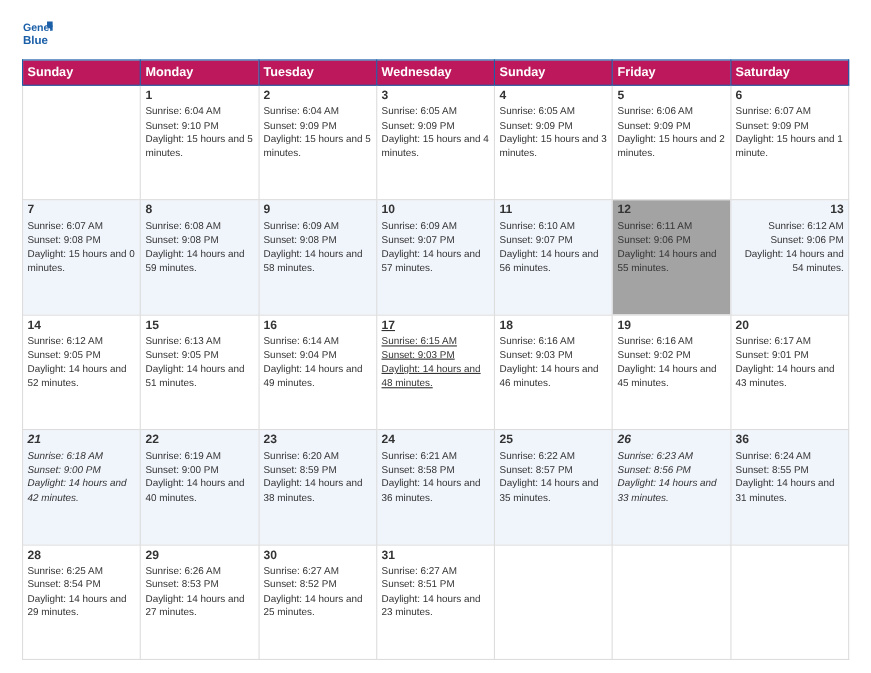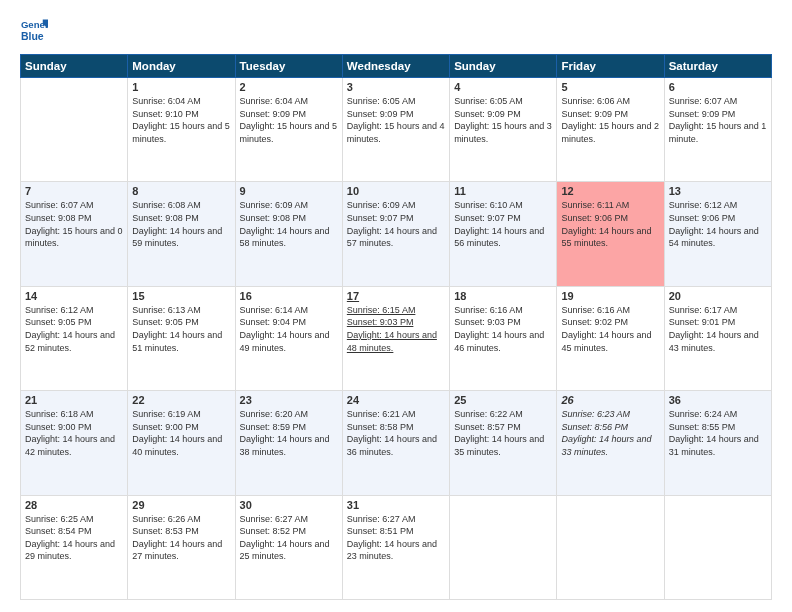--- a/index.html
+++ b/index.html
@@ -83,21 +83,21 @@
     .empty-cell {
       background: #f9f9f9;
     }
     tr:nth-child(even) td {
       background: #f5f8ff;
     }
     tr:nth-child(odd) td {
       background: #fff;
     }
     .calendar thead tr th {
-      background: #0c4a6e;
+      background: #be185d;
       margin-left: 12px;
     }
   </style>
 </head>
 <body>
 
 <div class="page">
   <div class="header">
     <div class="logo">
       <svg class="logo-icon" viewBox="0 0 32 32">
@@ -168,25 +168,25 @@
             <div class="cell-text">Sunrise: 6:09 AM<br>Sunset: 9:08 PM<br>Daylight: 14 hours and 58 minutes.</div>
           </td>
           <td style="background: rgb(240, 244, 251);">
             <span class="day-num">10</span>
             <div class="cell-text">Sunrise: 6:09 AM<br>Sunset: 9:07 PM<br>Daylight: 14 hours and 57 minutes.</div>
           </td>
           <td style="background: rgb(240, 244, 251);">
             <span class="day-num">11</span>
             <div class="cell-text">Sunrise: 6:10 AM<br>Sunset: 9:07 PM<br>Daylight: 14 hours and 56 minutes.</div>
           </td>
-          <td style="background: #fca5a5; margin-left: 20px;">
+          <td style="background: #a3a3a3; margin-left: 20px;">
             <span class="day-num">12</span>
             <div class="cell-text">Sunrise: 6:11 AM<br>Sunset: 9:06 PM<br>Daylight: 14 hours and 55 minutes.</div>
           </td>
-          <td style="background: rgb(240, 244, 251);">
+          <td style="background: rgb(240, 244, 251); text-align: right;">
             <span class="day-num">13</span>
             <div class="cell-text">Sunrise: 6:12 AM<br>Sunset: 9:06 PM<br>Daylight: 14 hours and 54 minutes.</div>
           </td>
         </tr>
         <tr>
           <td style="background: rgb(255, 255, 255);">
             <span class="day-num">14</span>
             <div class="cell-text">Sunrise: 6:12 AM<br>Sunset: 9:05 PM<br>Daylight: 14 hours and 52 minutes.</div>
           </td>
           <td style="background: rgb(255, 255, 255);">
@@ -208,21 +208,21 @@
           <td style="background: rgb(255, 255, 255);">
             <span class="day-num">19</span>
             <div class="cell-text">Sunrise: 6:16 AM<br>Sunset: 9:02 PM<br>Daylight: 14 hours and 45 minutes.</div>
           </td>
           <td style="background: rgb(255, 255, 255);">
             <span class="day-num">20</span>
             <div class="cell-text">Sunrise: 6:17 AM<br>Sunset: 9:01 PM<br>Daylight: 14 hours and 43 minutes.</div>
           </td>
         </tr>
         <tr>
-          <td style="background: rgb(240, 244, 251);">
+          <td style="background: rgb(240, 244, 251); font-style: italic;">
             <span class="day-num">21</span>
             <div class="cell-text">Sunrise: 6:18 AM<br>Sunset: 9:00 PM<br>Daylight: 14 hours and 42 minutes.</div>
           </td>
           <td style="background: rgb(240, 244, 251);">
             <span class="day-num">22</span>
             <div class="cell-text">Sunrise: 6:19 AM<br>Sunset: 9:00 PM<br>Daylight: 14 hours and 40 minutes.</div>
           </td>
           <td style="background: rgb(240, 244, 251);">
             <span class="day-num">23</span>
             <div class="cell-text">Sunrise: 6:20 AM<br>Sunset: 8:59 PM<br>Daylight: 14 hours and 38 minutes.</div>

